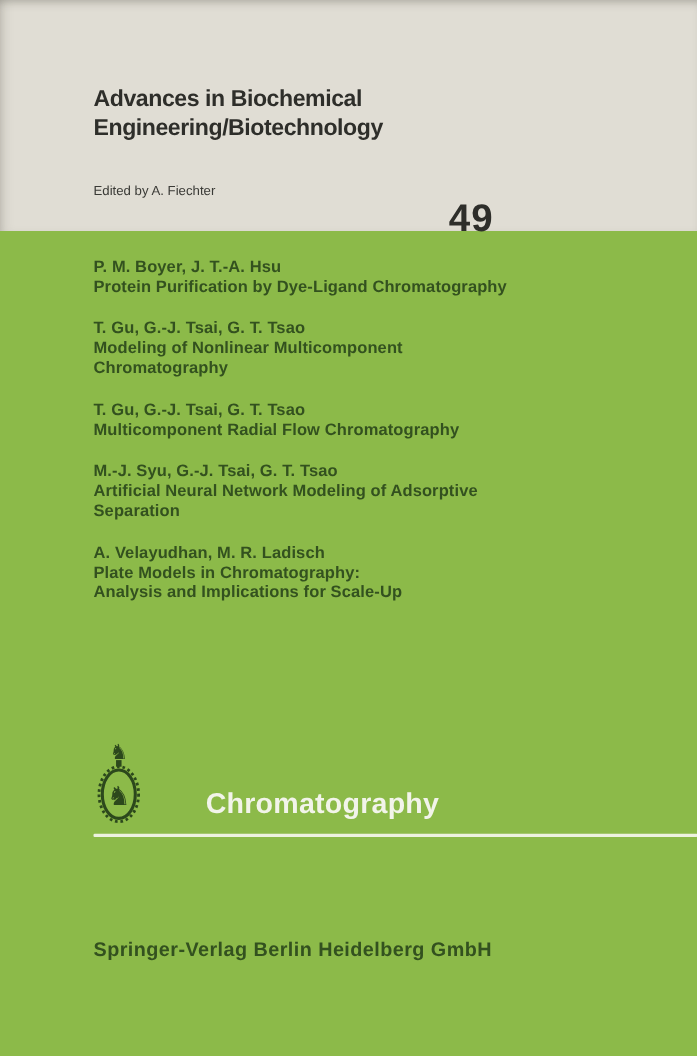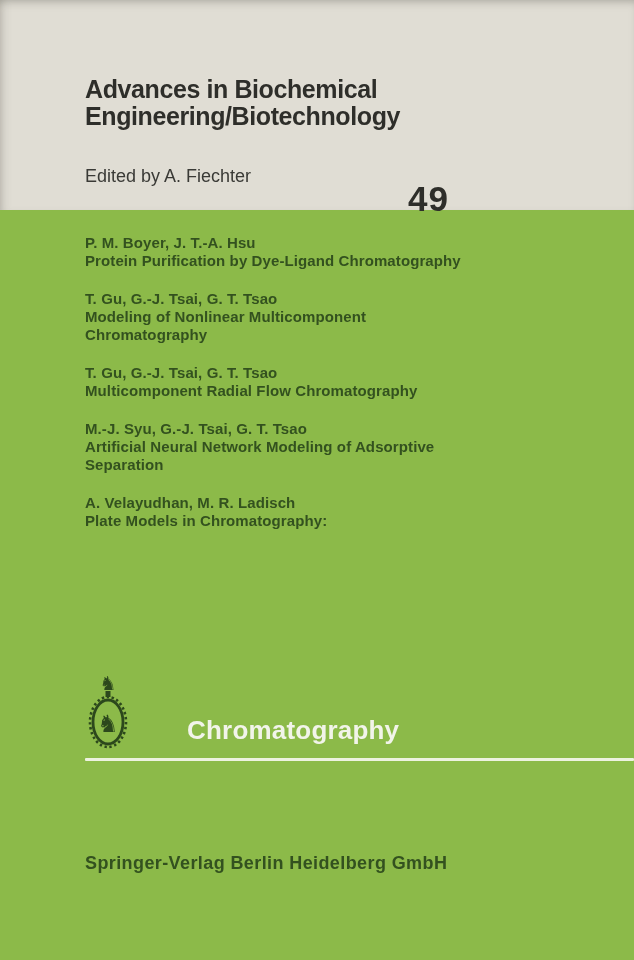--- a/index.html
+++ b/index.html
@@ -5,24 +5,24 @@
   :root{
     --header-bg:#e0ddd4; --body-bg:#8cba49; --dark-text:#2e2e2a;
     --green-text:#33511f; --title-text:#f2f4ea; --rule:#edf2df; --emblem:#2c481c;
   }
   *{margin:0;padding:0;box-sizing:border-box;}
   html,body{width:634px;height:960px;overflow:hidden;}
   body{font-family:"Liberation Sans","DejaVu Sans",sans-serif;}
   .cover{position:relative;width:634px;height:960px;background:var(--body-bg);}
   .header{position:absolute;left:0;top:0;width:634px;height:210px;background:var(--header-bg);
           box-shadow:inset 0 6px 8px -4px rgba(90,88,80,.35), inset 8px 0 10px -6px rgba(90,88,80,.25);}
-  .series-title{position:absolute;left:85px;top:76px;font-size:25px;line-height:27px;
+  .series-title{position:absolute;left:85px;top:76px;font-size:21px;line-height:27px;
           font-weight:700;color:var(--dark-text);letter-spacing:-.4px;}
   .series-title .line{display:block;}
-  .edited-by{position:absolute;left:85px;top:166px;font-size:18px;color:#3a3a36;font-weight:400;}
+  .edited-by{position:absolute;left:85px;top:166px;font-size:12px;color:#3a3a36;font-weight:400;}
   .volume{position:absolute;left:408px;top:151px;font-size:35px;font-weight:700;color:var(--dark-text);letter-spacing:1px;margin-top:28px;}
   .body-area{position:absolute;left:0;top:210px;width:634px;height:546px;}
   .articles{position:absolute;left:85px;top:24px;width:460px;color:var(--green-text);
           font-size:15px;line-height:18px;font-weight:700;letter-spacing:.1px;}
   .article{margin-bottom:20px;}
   .imprint-logo{position:absolute;left:88px;top:461px;width:40px;height:78px;}
   .book-title{position:absolute;left:187px;top:505px;font-size:26px;font-weight:700;
           color:var(--title-text);letter-spacing:.2px;}
   .rule{position:absolute;left:85px;top:548px;width:549px;height:3px;background:var(--rule);border-radius:1px;}
   .publisher{position:absolute;left:85px;top:643px;font-size:18px;font-weight:700;
@@ -59,20 +59,21 @@
         <div>Multicomponent Radial Flow Chromatography</div>
       </div>
       <div class="article">
         <div>M.-J. Syu,  G.-J. Tsai, G. T. Tsao</div>
         <div>Artificial Neural Network Modeling of Adsorptive</div>
         <div>Separation</div>
       </div>
       <div class="article">
         <div>A. Velayudhan, M. R. Ladisch</div>
         <div>Plate Models in Chromatography:</div>
+        <div>Analysis and Implications for Scale-Up</div>
       </div>
     </div>
 
     <svg class="imprint-logo" viewBox="0 0 40 78" xmlns="http://www.w3.org/2000/svg" aria-hidden="true">
       <text x="20" y="19" text-anchor="middle" font-size="19" fill="#2c481c" font-family="DejaVu Sans, sans-serif">♞</text>
       <rect x="17.5" y="20" width="5" height="6" fill="#2c481c"></rect>
       <ellipse cx="20" cy="51" rx="18" ry="25" fill="none" stroke="#2c481c" stroke-width="2.6" stroke-dasharray="2.4 2.6"></ellipse>
       <ellipse cx="20" cy="51" rx="15" ry="22" fill="none" stroke="#2c481c" stroke-width="2.8"></ellipse>
       <text x="20" y="61" text-anchor="middle" font-size="24" fill="#2c481c" font-family="DejaVu Sans, sans-serif">♞</text>
     </svg>

